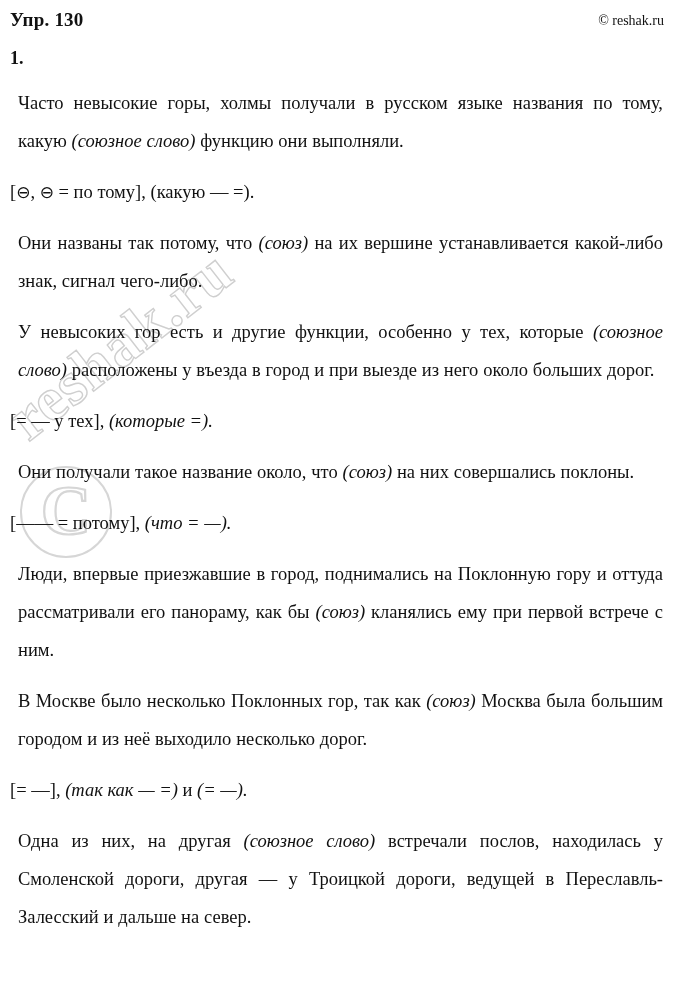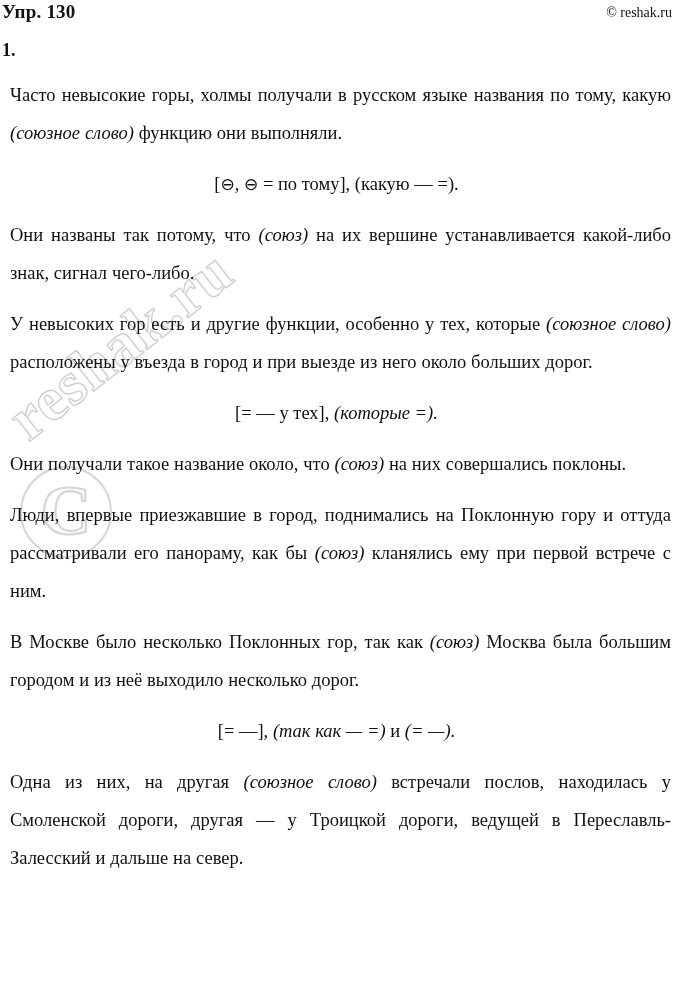--- a/index.html
+++ b/index.html
@@ -15,21 +15,21 @@
     overflow: hidden;
     font-family: "Liberation Serif", "DejaVu Serif", serif;
     color: #111111;
     -webkit-font-smoothing: antialiased;
   }
 
   .page {
     position: relative;
     width: 675px;
     height: 987px;
-    padding: 0;
+    padding: 8px;
     box-sizing: border-box;
     z-index: 2;
   }
 
   
   .header {
     position: relative;
     height: 30px;
     padding: 3px 2px 0 2px;
     box-sizing: border-box;
@@ -73,21 +73,21 @@
     text-align: justify;
     text-justify: inter-word;
     hyphens: none;
     word-spacing: 0.2px;
   }
 
   p.scheme {
     font-size: 18.5px;
     line-height: 38px;
     margin: 0 0 13px 0;
-    text-align: center;
+    text-align: left;
     white-space: nowrap;
   }
 
   .it {
     font-style: italic;
   }
   .sym {
     font-family: "DejaVu Sans", sans-serif;
     font-size: 17px;
     font-style: normal;
@@ -159,20 +159,21 @@
 
   <div class="content">
     <div class="item-num">1.</div>
     <div id="blocks-root">
         <p class="para"><span>Часто невысокие горы, холмы получали в русском языке названия по тому, какую </span><span class="it">(союзное слово)</span><span> функцию они выполняли.</span></p>
         <p class="scheme"><span>[</span><span class="sym">⊖</span><span>, </span><span class="sym">⊖</span><span> = по тому], (какую — =).</span></p>
         <p class="para"><span>Они названы так потому, что </span><span class="it">(союз)</span><span> на их вершине устанавливается какой-либо знак, сигнал чего-либо.</span></p>
         <p class="para"><span>У невысоких гор есть и другие функции, особенно у тех, которые </span><span class="it">(союзное слово)</span><span> расположены у въезда в город и при выезде из него около больших дорог.</span></p>
         <p class="scheme"><span>[= — у тех], </span><span class="it">(которые =).</span></p>
         <p class="para"><span>Они получали такое название около, что </span><span class="it">(союз)</span><span> на них совершались поклоны.</span></p>
+        <p class="scheme"><span>[—— = потому], </span><span class="it">(что = —).</span></p>
         <p class="para"><span>Люди, впервые приезжавшие в город, поднимались на Поклонную гору и оттуда рассматривали его панораму, как бы </span><span class="it">(союз)</span><span> кланялись ему при первой встрече с ним.</span></p>
         <p class="para"><span>В Москве было несколько Поклонных гор, так как </span><span class="it">(союз)</span><span> Москва была большим городом и из неё выходило несколько дорог.</span></p>
         <p class="scheme"><span>[= —], </span><span class="it">(так как — =)</span><span> и </span><span class="it">(= —).</span></p>
         <p class="para"><span>Одна из них, на другая </span><span class="it">(союзное слово)</span><span> встречали послов, находилась у Смоленской дороги, другая — у Троицкой дороги, ведущей в Переславль-Залесский и дальше на север.</span></p>
       </div>
   </div>
 
 </div>
 
 </body></html>

